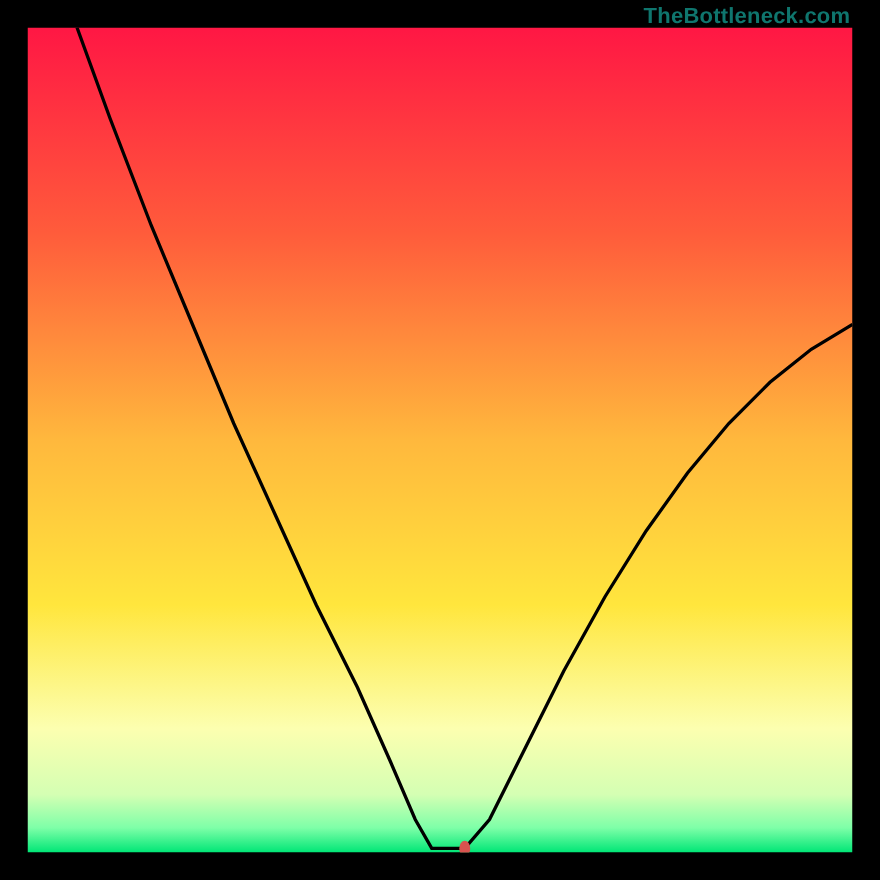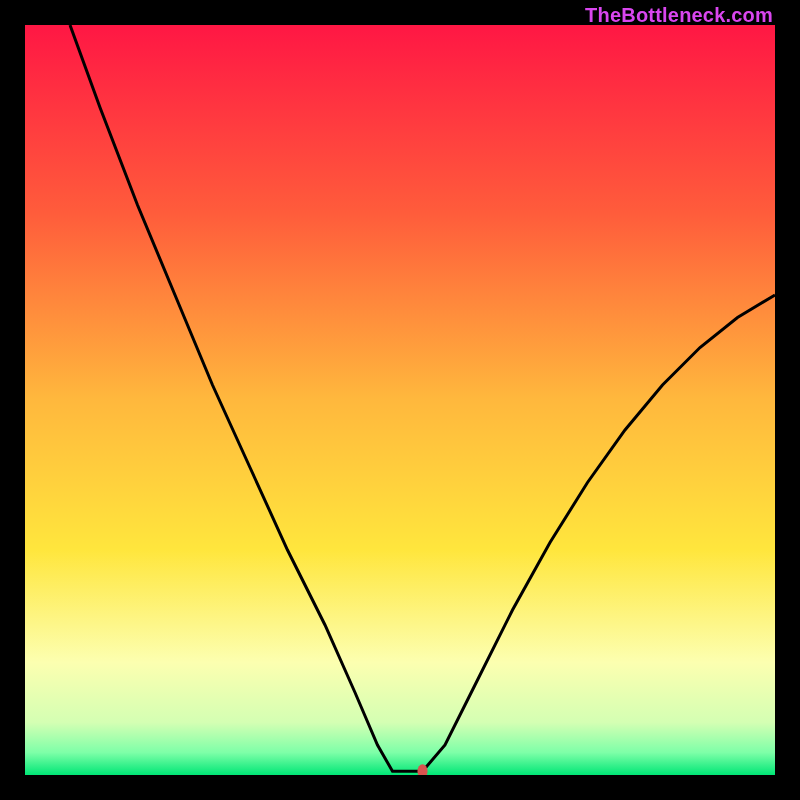--- a/index.html
+++ b/index.html
@@ -15,21 +15,21 @@
     position: absolute;
     left: 25px;
     top: 25px;
     width: 750px;
     height: 750px;
   }
   .watermark {
     position: absolute;
     top: 4px;
     right: 27px;
-    color: #d946ef;
+    color: #0f766e;
     font-size: 20px;
     font-weight: bold;
     letter-spacing: 0.2px;
   }
   svg {
     display: block;
   }
 </style>
 </head>
 <body>

